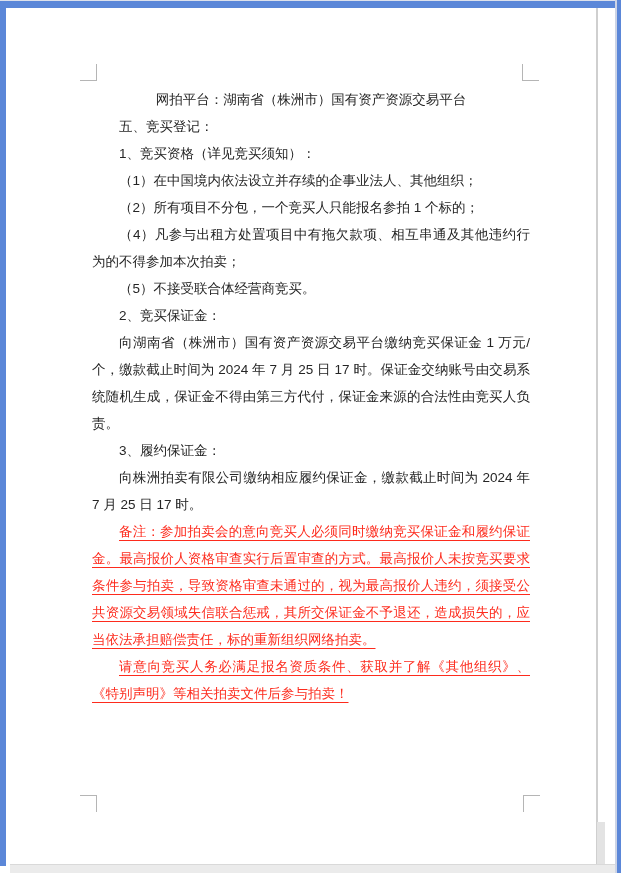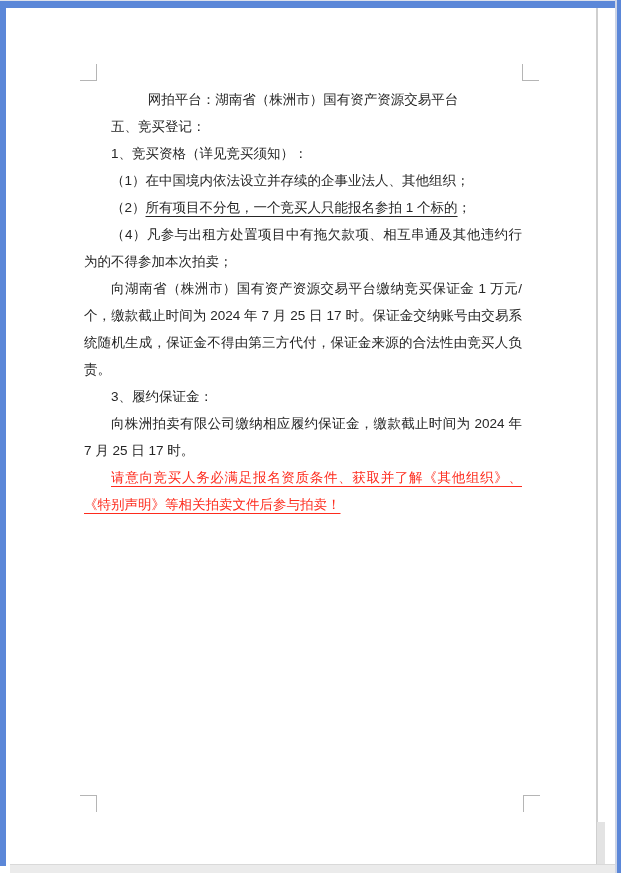--- a/index.html
+++ b/index.html
@@ -11,36 +11,35 @@
   .stage {
     position: relative;
     width: 621px; height: 873px;
     background: #ffffff;
     overflow: hidden;
   }
 
   
   .text-block {
     position: absolute;
-    left: 84px; top: 86px; width: 438px;
+    left: 92px; top: 86px; width: 438px;
     font-size: 13.5px;
     line-height: 27px;
     color: #252525;
   }
   .text-block p {
     margin: 0;
     text-align: justify;
     text-indent: 2em;
   }
   .text-block p.center {
     text-align: center;
     text-indent: 0;
   }
   .u {
-    text-decoration: underline;
     text-decoration-thickness: 1px;
     text-underline-offset: 4px;
   }
   .doc-link {
     color: inherit;
     text-decoration: underline;
     text-decoration-thickness: 1px;
     text-underline-offset: 4px;
     cursor: pointer;
   }
@@ -74,23 +73,26 @@
 
 <div class="stage">
 
   <div class="text-block">
     <p class="center">网拍平台：湖南省（株洲市）国有资产资源交易平台</p>
     <p>五、竞买登记：</p>
     <p>1、竞买资格（详见竞买须知）：</p>
     <p>（1）在中国境内依法设立并存续的企事业法人、其他组织；</p>
     <p><span>（2）</span><span class="u">所有项目不分包，一个竞买人只能报名参拍 1 个标的</span><span>；</span></p>
     <p>（4）凡参与出租方处置项目中有拖欠款项、相互串通及其他违约行为的不得参加本次拍卖；</p>
+    <p>（5）不接受联合体经营商竞买。</p>
+    <p>2、竞买保证金：</p>
     <p>向湖南省（株洲市）国有资产资源交易平台缴纳竞买保证金 1 万元/个，缴款截止时间为 2024 年 7 月 25 日 17 时。保证金交纳账号由交易系统随机生成，保证金不得由第三方代付，保证金来源的合法性由竞买人负责。</p>
     <p>3、履约保证金：</p>
     <p>向株洲拍卖有限公司缴纳相应履约保证金，缴款截止时间为 2024 年 7 月 25 日 17 时。</p>
+    <p class="red">备注：参加拍卖会的意向竞买人必须同时缴纳竞买保证金和履约保证金。最高报价人资格审查实行后置审查的方式。最高报价人未按竞买要求条件参与拍卖，导致资格审查未通过的，视为最高报价人违约，须接受公共资源交易领域失信联合惩戒，其所交保证金不予退还，造成损失的，应当依法承担赔偿责任，标的重新组织网络拍卖。</p>
     <p class="red">请意向竞买人务必满足报名资质条件、获取并了解《其他组织》、《特别声明》等相关拍卖文件后参与拍卖！</p>
   </div>
 
   <div class="mark mark-tl"></div>
   <div class="mark mark-tr"></div>
   <div class="mark mark-bl"></div>
   <div class="mark mark-br"></div>
 
   <div class="page-edge-right"></div>
   <div class="scrollbar-thumb"></div>

